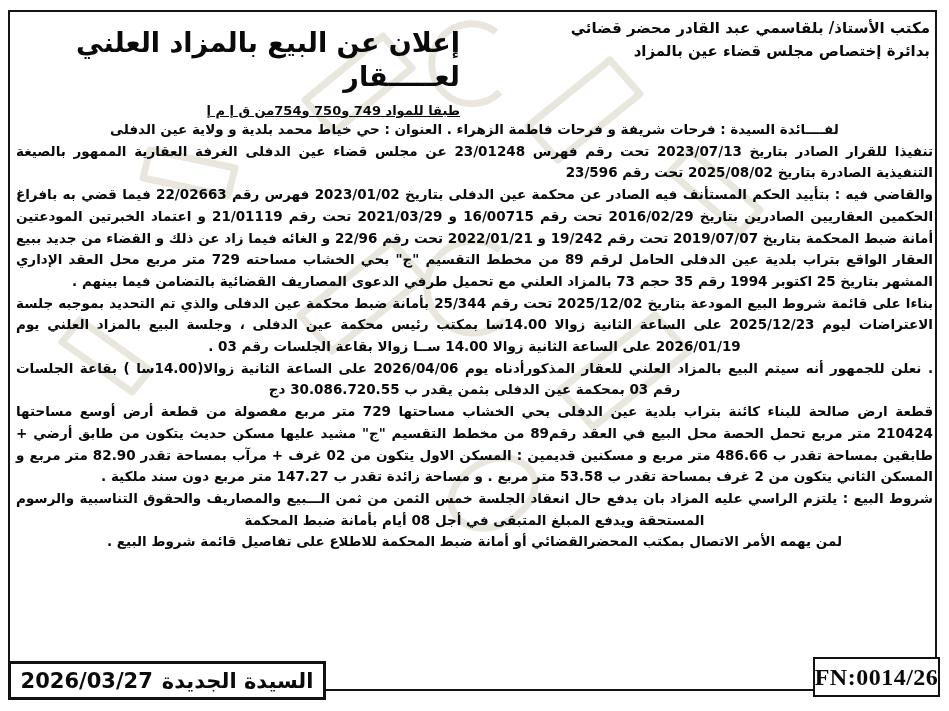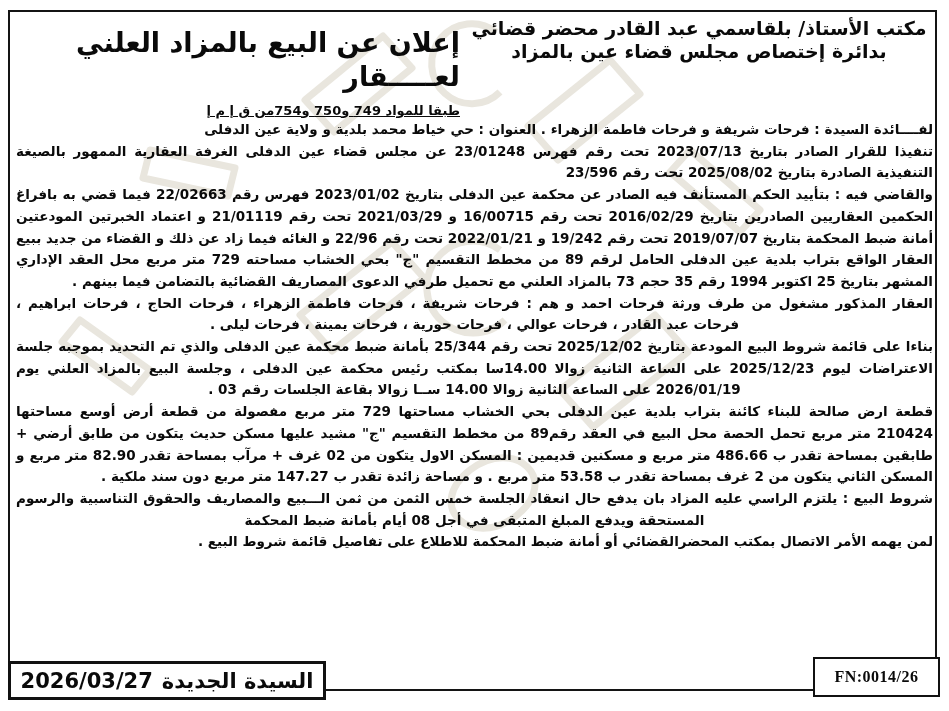--- a/index.html
+++ b/index.html
@@ -10,51 +10,51 @@
     color:#0a0a0a;
   }
   .sheet{position:absolute;inset:0;}
   .watermark{position:absolute;left:0;top:0;z-index:0;pointer-events:none;}
   .page-border{
     position:absolute;left:8px;top:10px;width:929px;height:681px;
     border:2px solid #141414;box-sizing:border-box;z-index:1;
   }
   .office{
     position:absolute;top:17px;left:468px;width:462px;z-index:2;
-    direction:rtl;text-align:center;
-    font-size:19px;font-weight:bold;line-height:23px;
+    direction:rtl;text-align:right;
+    font-size:15px;font-weight:bold;line-height:23px;
   }
   .title-block{
     position:absolute;top:26px;left:34px;width:426px;z-index:2;
     direction:rtl;text-align:right;
   }
   .title-main{font-size:27px;font-weight:bold;line-height:34px;}
   .title-sub{
     font-size:13px;font-weight:bold;margin-top:9px;
     text-decoration:underline;
   }
   .body-text{
     position:absolute;top:119px;left:16px;width:917px;z-index:2;
     direction:rtl;text-align:justify;
     font-size:13.5px;font-weight:bold;line-height:21.7px;
   }
   .body-text p{margin:0;padding:0;text-align:justify;}
-  .body-text p.p-center{}
+  .body-text p.p-center{text-align:center;}
   .body-text p.last-center{text-align-last:center;}
   .footer-date-box{
     position:absolute;left:8px;top:661px;width:318px;height:39px;z-index:3;
     background:#fff;border:3px solid #111;box-sizing:border-box;
     display:flex;align-items:center;justify-content:center;gap:9px;
     direction:rtl;font-size:21px;font-weight:bold;
   }
   .footer-ref-box{
     position:absolute;left:813px;top:657px;width:127px;height:40px;z-index:3;
     background:#fff;border:2px solid #111;box-sizing:border-box;
     display:flex;align-items:center;justify-content:center;
-    font-family:"Liberation Serif",serif;font-size:16px;font-weight:bold;
+    font-family:"Liberation Serif",serif;font-size:24px;font-weight:bold;
     letter-spacing:0.5px;
   }
 </style>
 </head>
 <body>
 
 <div class="sheet">
 
   <svg class="watermark" width="949" height="711" viewBox="0 0 949 711">
     <g fill="none" stroke="#e9e6de" stroke-width="7" stroke-linejoin="round">
@@ -80,22 +80,22 @@
 
   <div class="title-block">
     <div class="title-main">إعلان عن البيع بالمزاد العلني لعـــــقار</div>
     <div class="title-sub">طبقا للمواد 749 و750 و754من ق إ م إ</div>
   </div>
 
   <div class="body-text">
     <p class="p-center">لفــــائدة السيدة : فرحات شريفة و فرحات فاطمة الزهراء . العنوان : حي خياط محمد بلدية و ولاية عين الدفلى</p>
     <p>تنفيذا للقرار الصادر بتاريخ 2023/07/13 تحت رقم فهرس 23/01248 عن مجلس قضاء عين الدفلى الغرفة العقارية الممهور بالصيغة التنفيذية الصادرة بتاريخ 2025/08/02 تحت رقم 23/596</p>
     <p>والقاضي فيه : بتأييد الحكم المستأنف فيه الصادر عن محكمة عين الدفلى بتاريخ 2023/01/02 فهرس رقم 22/02663 فيما قضي به بافراغ الحكمين العقاريين الصادرين بتاريخ 2016/02/29 تحت رقم 16/00715 و 2021/03/29 تحت رقم 21/01119 و اعتماد الخبرتين المودعتين أمانة ضبط المحكمة بتاريخ 2019/07/07 تحت رقم 19/242 و 2022/01/21 تحت رقم 22/96 و الغائه فيما زاد عن ذلك و القضاء من جديد ببيع العقار الواقع بتراب بلدية عين الدفلى الحامل لرقم 89 من مخطط التقسيم "ج" بحي الخشاب مساحته 729 متر مربع محل العقد الإداري المشهر بتاريخ 25 اكتوبر 1994 رقم 35 حجم 73 بالمزاد العلني مع تحميل طرفي الدعوى المصاريف القضائية بالتضامن فيما بينهم .</p>
-    <p class="last-center">العقار المذكور مشغول من طرف ورثة فرحات احمد و هم : فرحات شريفة ، فرحات فاطمة الزهراء ، فرحات الحاج ، فرحات ابراهيم ،  فرحات عبد القادر ، فرحات عوالي ، فرحات حورية ، فرحات يمينة ، فرحات ليلى .</p>
     <p class="last-center">بناءا على قائمة شروط البيع المودعة بتاريخ 2025/12/02 تحت رقم 25/344 بأمانة ضبط محكمة  عين الدفلى  والذي تم التحديد بموجبه جلسة الاعتراضات ليوم 2025/12/23 على الساعة الثانية زوالا 14.00سا بمكتب رئيس محكمة عين الدفلى ، وجلسة البيع بالمزاد العلني يوم 2026/01/19 على الساعة الثانية زوالا 14.00 ســا  زوالا بقاعة الجلسات رقم 03 .</p>
+    <p class="last-center">. نعلن للجمهور أنه سيتم البيع بالمزاد العلني للعقار المذكورأدناه  يوم 2026/04/06 على الساعة الثانية زوالا(14.00سا ) بقاعة الجلسات رقم 03 بمحكمة عين الدفلى بثمن يقدر ب 30.086.720.55 دج</p>
     <p>قطعة ارض صالحة للبناء كائنة بتراب بلدية عين الدفلى بحي الخشاب مساحتها 729 متر مربع مفصولة من قطعة أرض أوسع مساحتها 210424 متر مربع تحمل الحصة محل البيع في العقد رقم89 من مخطط التقسيم "ج" مشيد عليها مسكن حديث يتكون من طابق أرضي + طابقين بمساحة تقدر ب 486.66 متر مربع و مسكنين قديمين : المسكن الاول يتكون من 02 غرف + مرآب بمساحة تقدر 82.90 متر مربع و المسكن الثاني يتكون من 2 غرف بمساحة تقدر ب 53.58 متر مربع . و مساحة زائدة تقدر ب 147.27 متر مربع دون سند ملكية .</p>
     <p class="last-center">شروط البيع : يلتزم الراسي عليه المزاد بان يدفع حال انعقاد الجلسة خمس الثمن من ثمن الـــبيع والمصاريف والحقوق التناسبية والرسوم المستحقة ويدفع المبلغ  المتبقى في أجل 08 أيام بأمانة ضبط المحكمة</p>
     <p class="p-center">لمن يهمه الأمر الاتصال بمكتب المحضرالقضائي أو أمانة ضبط  المحكمة للاطلاع على تفاصيل قائمة شروط البيع .</p>
   </div>
 
   <div class="footer-date-box">
     <span>السيدة الجديدة</span>
     <span>2026/03/27</span>
   </div>
 

